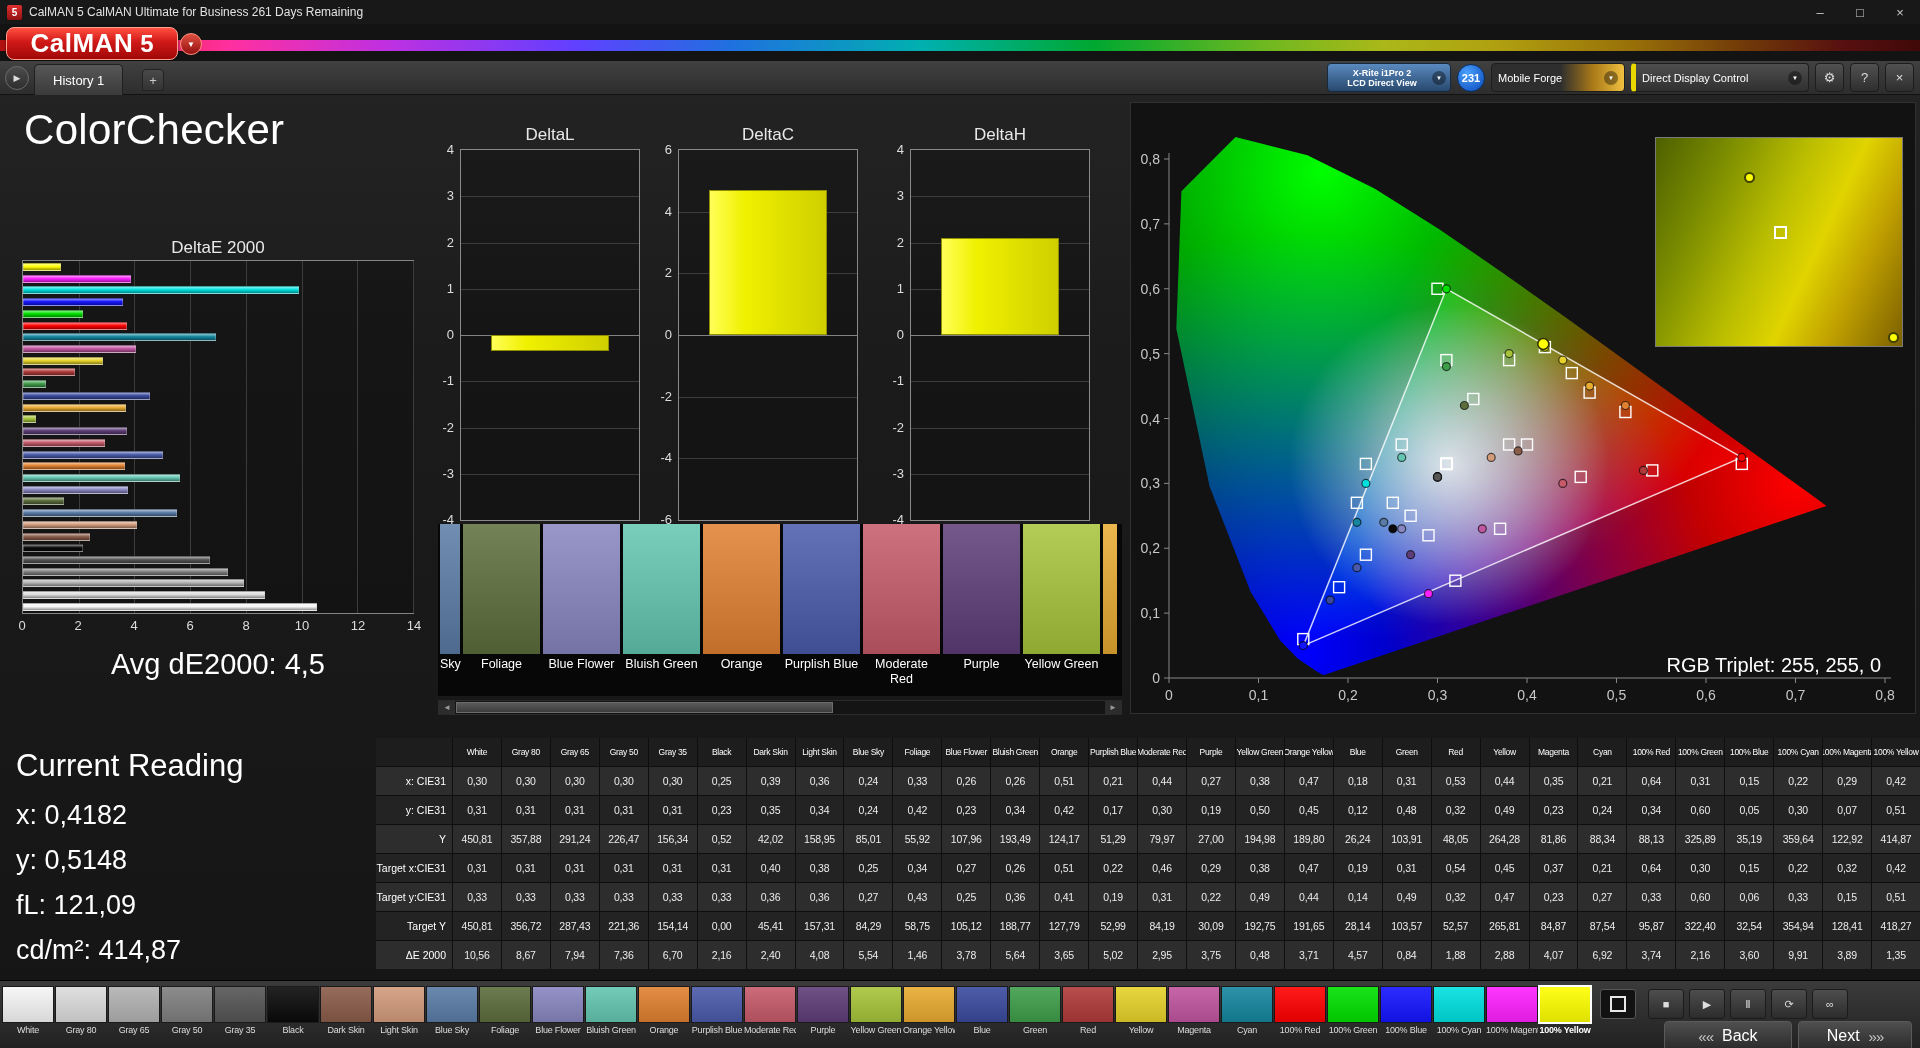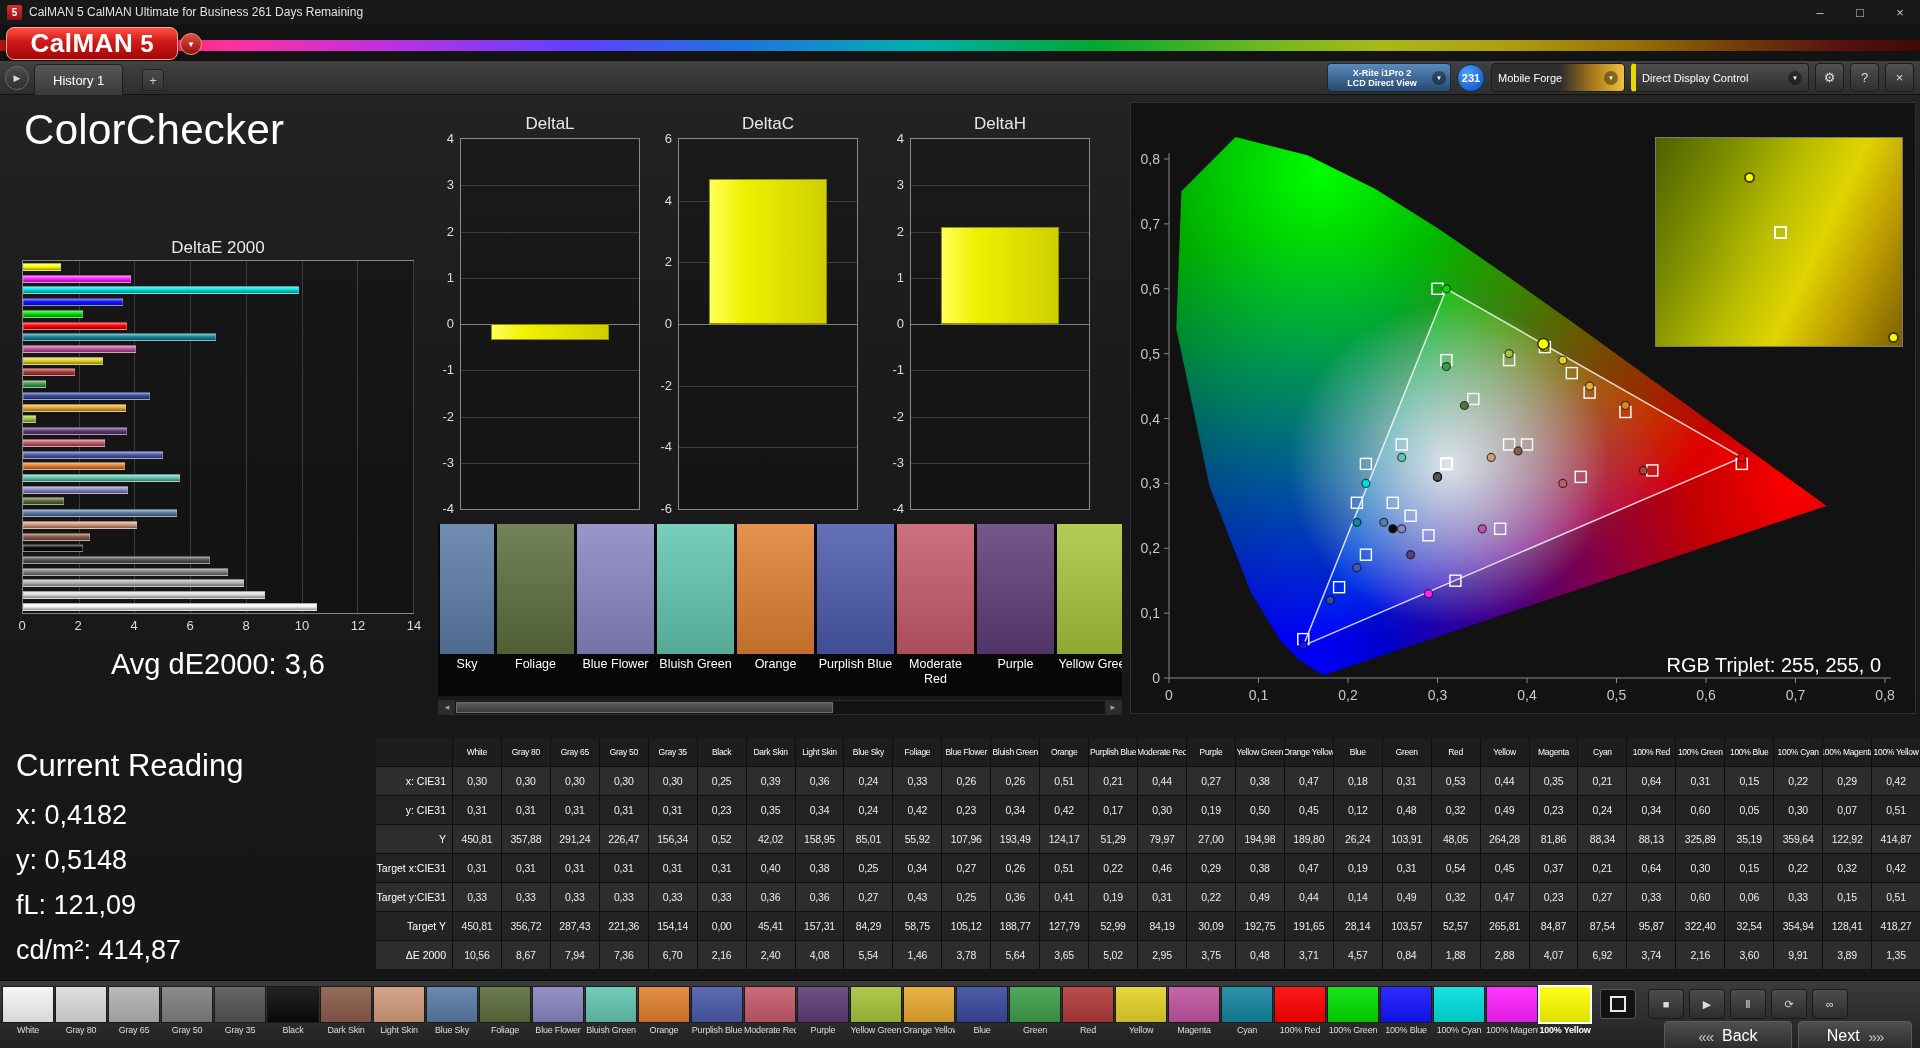--- a/index.html
+++ b/index.html
@@ -48,21 +48,21 @@
   .de-xaxis{position:absolute;left:22px;top:618px;width:392px;height:18px;}
   .de-xaxis span{position:absolute;transform:translateX(-50%);font-size:13px;color:#ddd;}
   .avg-line{position:absolute;left:0;top:648px;width:436px;text-align:center;font-size:29px;color:#fff;}
   .max-line{position:absolute;left:0;top:692px;width:436px;text-align:center;font-size:29px;color:#fff;}
   .cr-title{position:absolute;left:16px;top:748px;font-size:31px;color:#fff;}
   .cr-lines{position:absolute;left:16px;top:793px;font-size:27px;line-height:45px;color:#fff;}
 
   
   .dchart{position:absolute;top:114px;width:214px;}
   #dchart0{left:428px;} #dchart1{left:646px;} #dchart2{left:878px;}
-  .dchart-title{margin-left:32px;width:180px;text-align:center;font-size:17px;color:#e8e8e8;height:24px;}
+  .dchart-title{margin-left:32px;width:180px;text-align:center;font-size:17px;color:#e8e8e8;height:24px;margin-top:11px;}
   .dchart-plot{position:relative;margin-left:32px;width:180px;height:372px;border:1px solid #8a8a8a;background:rgba(0,0,0,.22);box-sizing:border-box;}
   .dtick{position:absolute;left:-33px;width:26px;text-align:right;font-size:13px;color:#ddd;margin-top:-8px;}
   .dgrid{position:absolute;left:0;right:0;height:1px;background:#3c3c3c;}
   .dgrid.zero{background:#828282;}
   .dbar{position:absolute;left:17%;width:66%;background:linear-gradient(90deg,#ffff58,#f0f000 30%,#cfcf00);border:1px solid #8f8f00;box-sizing:border-box;}
 
   
   .viewer{position:absolute;left:438px;top:524px;width:684px;height:172px;background:#070707;display:flex;gap:3px;overflow:hidden;padding-left:2px;box-sizing:border-box;}
   .vitem{display:flex;flex-direction:column;flex:0 0 auto;}
   .vpatch{height:130px;background-image:linear-gradient(180deg,rgba(255,255,255,.14),rgba(0,0,0,.14));}
@@ -205,21 +205,21 @@
   <div class="de-xaxis" id="deXAxis">
       <span style="left:0%">0</span>
       <span style="left:14.285714285714285%">2</span>
       <span style="left:28.57142857142857%">4</span>
       <span style="left:42.857142857142854%">6</span>
       <span style="left:57.14285714285714%">8</span>
       <span style="left:71.42857142857143%">10</span>
       <span style="left:85.71428571428571%">12</span>
       <span style="left:100%">14</span>
     </div>
-  <div class="avg-line">Avg dE2000: 3,6</div>
+  <div class="avg-line">Avg dE2000: 4,5</div>
   <div class="cr-title">Current Reading</div>
   <div class="cr-lines" id="crLines">
       <div>x: 0,4182</div>
       <div>y: 0,5148</div>
       <div>fL: 121,09</div>
       <div>cd/m²: 414,87</div>
     </div>
 
   <div class="dchart" id="dchart0">
     <div class="dchart-title">DeltaL</div>
@@ -278,21 +278,21 @@
         <div class="dgrid" style="top:75%"></div>
         <div class="dtick" style="top:75%">-2</div>
         <div class="dgrid" style="top:87.5%"></div>
         <div class="dtick" style="top:87.5%">-3</div>
         <div class="dtick" style="top:100%">-4</div>
         <div class="dbar" style="top:23.75%;height:26.25%"></div>
       </div>
   </div>
 
   <div class="viewer" id="viewer">
-      <div class="vitem" style="width:54px">
+      <div class="vitem" style="width:20px">
     <div class="vpatch" style="background-color:#5a7ba6"></div>
     <div class="vlabel">Sky</div>
       </div>
       <div class="vitem" style="width:77px">
     <div class="vpatch" style="background-color:#5c6e3c"></div>
     <div class="vlabel">Foliage</div>
       </div>
       <div class="vitem" style="width:77px">
     <div class="vpatch" style="background-color:#8886c0"></div>
     <div class="vlabel">Blue Flower</div>

